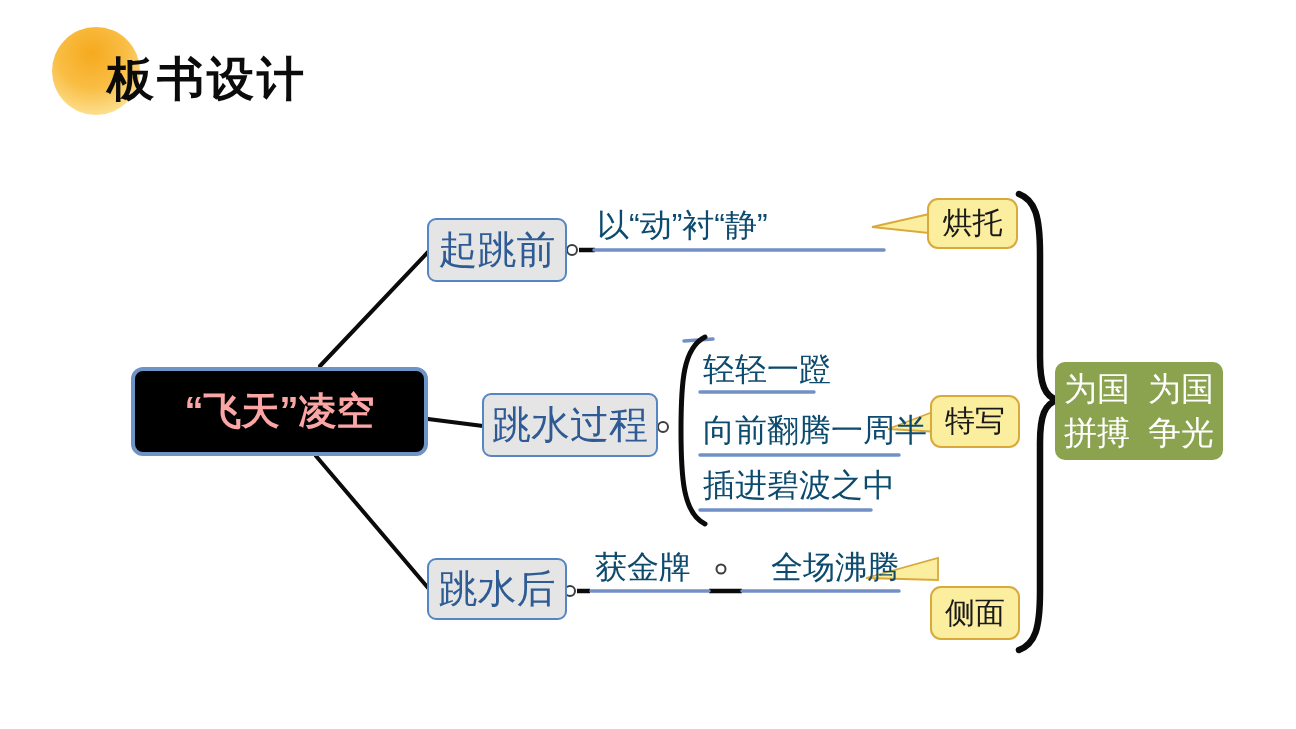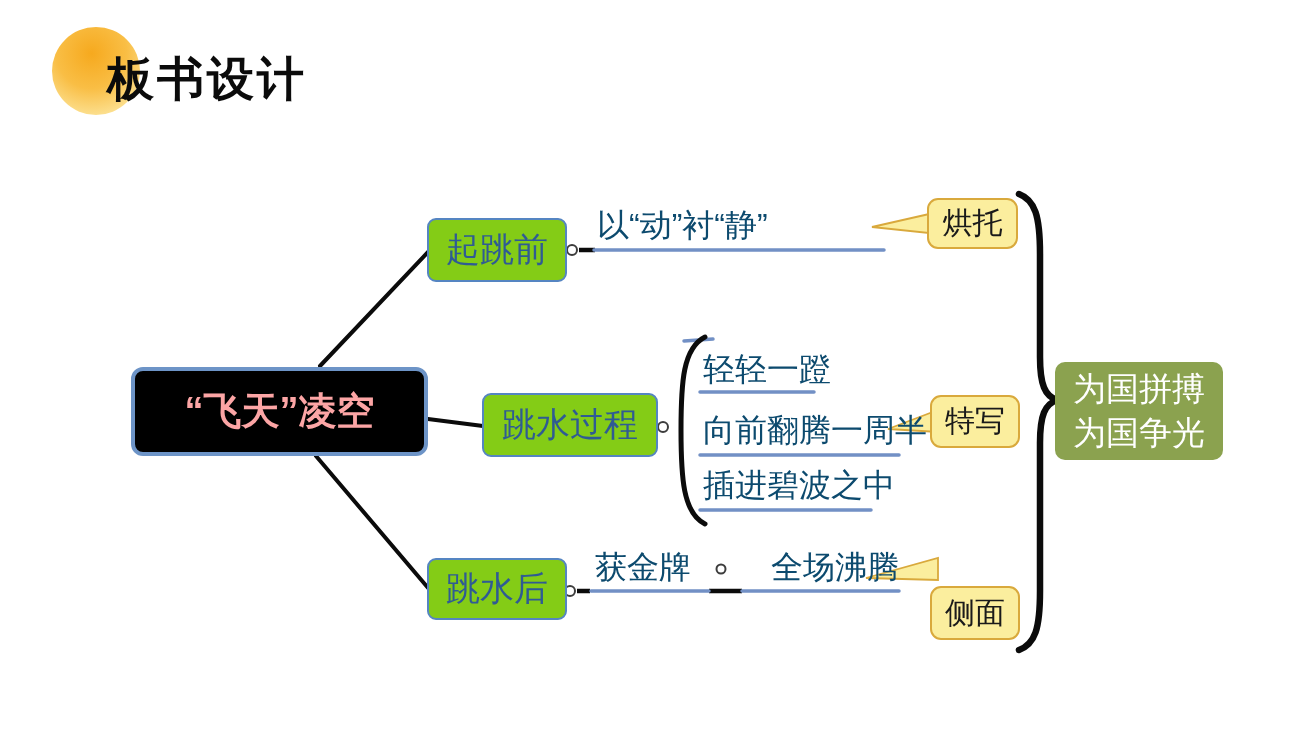--- a/index.html
+++ b/index.html
@@ -22,41 +22,41 @@
   .bl{stroke:#0b0b0b;stroke-width:4;stroke-linecap:round;}
   .stub{stroke:#0b0b0b;stroke-width:4.5;stroke-linecap:butt;}
   .blue{stroke:#7290C5;stroke-width:3.5;stroke-linecap:round;}
   .bk{stroke:#0b0b0b;stroke-width:5;fill:none;stroke-linecap:round;}
   .brace{stroke:#0b0b0b;stroke-width:6.5;fill:none;stroke-linecap:round;}
   .tail{fill:#FBEE9E;stroke:#D9A93C;stroke-width:1.8;}
   .dot{fill:#ffffff;stroke:#3d3d3d;stroke-width:2;}
   
   .node{
     display:flex;align-items:center;justify-content:center;
-    background:#84cc16;border:2.5px solid #5585C2;border-radius:9px;
-    color:#2F5B94;font-size:34px;z-index:4;box-sizing:border-box;
+    background:#e5e5e5;border:2.5px solid #5585C2;border-radius:9px;
+    color:#2F5B94;font-size:39px;z-index:4;box-sizing:border-box;
   }
   #root-node{
     left:131px;top:367px;width:297px;height:89px;
     background:#000000;border:4.5px solid #6D94C7;border-radius:12px;
     color:#fca5a5;font-size:38px;font-weight:bold;z-index:4;
     display:flex;align-items:center;justify-content:center;box-sizing:border-box;
   }
   .callout{
     display:flex;align-items:center;justify-content:center;
     background:#FBEE9E;border:2px solid #D9A93C;border-radius:11px;
     color:#1a1a1a;font-size:30px;z-index:4;box-sizing:border-box;
   }
   .detail{
     color:#0c4a6e;font-size:32px;line-height:34px;white-space:nowrap;z-index:4;
   }
   #conclusion-box{
     left:1055px;top:362px;width:168px;height:98px;
     background:#8BA24F;border-radius:10px;color:#FFFFFF;font-size:33px;
-    display:flex;flex-direction:column;align-items:center;justify-content:center;
+    display:flex;flex-direction:row;align-items:center;justify-content:center;
     line-height:44px;z-index:4;text-align:center;
   }
 </style>
 </head>
 <body>
 
 <div id="slide">
 
   <div id="title-ball" class="abs"></div>
   <div id="page-title" class="abs">板书设计</div>

